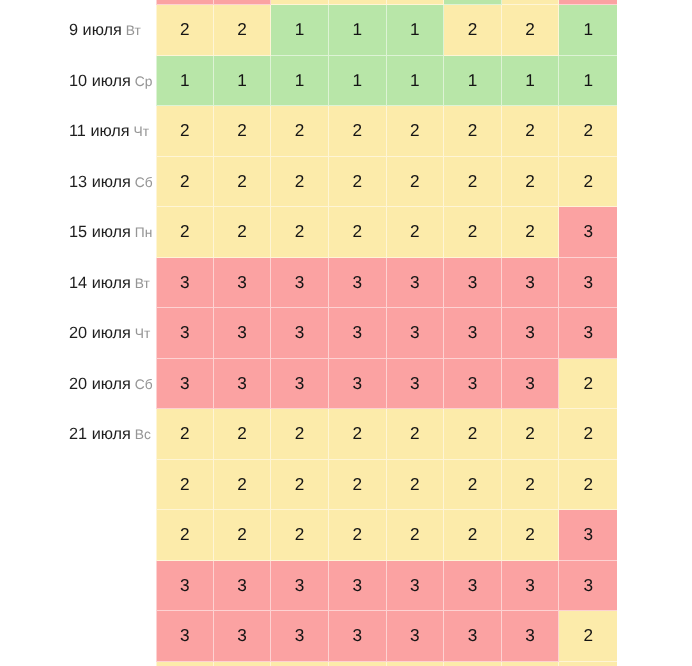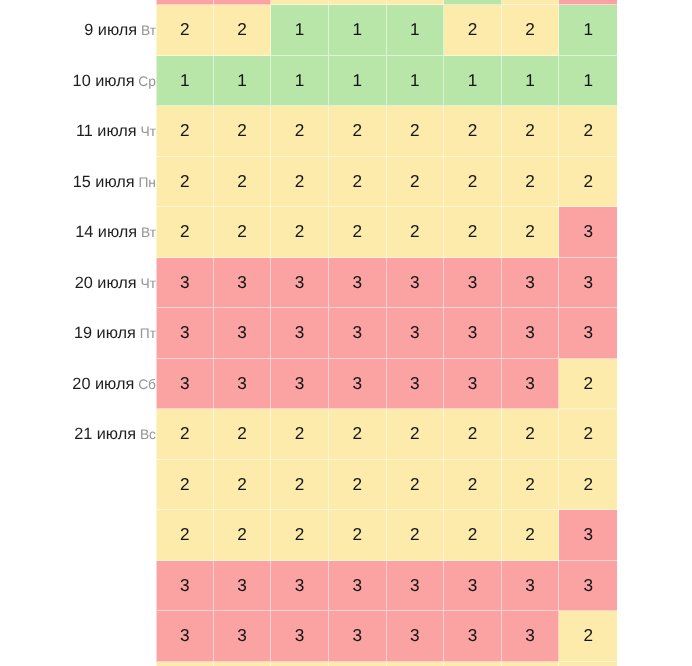--- a/index.html
+++ b/index.html
@@ -24,39 +24,39 @@
         border-bottom:1px solid rgba(255,255,255,.52);}
   .cell:last-child{border-right:0;}
   .cell:first-child{border-left:1px solid rgba(255,255,255,.52);}
   .lv1{background:#b8e6a8;}
   .lv2{background:#fcebaa;}
   .lv3{background:#fba2a2;}
 
   
   #labels{position:absolute;left:0;top:-45.44px;width:156px;}
   .lbl{height:50.52px;line-height:50.52px;white-space:nowrap;
-       padding-left:35px;box-sizing:border-box;
-       font-size:16.3px;color:#1e1e1e;text-align:right;}
+       padding-left:69px;box-sizing:border-box;
+       font-size:16.3px;color:#1e1e1e;}
   .lbl .dow{color:#959595;font-size:13.8px;margin-left:.28em;}
   .lbl.ghost{visibility:hidden;}
 </style>
 </head>
 <body>
 
 <div id="board">
 
   <div id="labels">
     <div class="lbl ghost"></div>
     <div class="lbl"><span class="date">9 июля</span><span class="dow">Вт</span></div>
     <div class="lbl"><span class="date">10 июля</span><span class="dow">Ср</span></div>
     <div class="lbl"><span class="date">11 июля</span><span class="dow">Чт</span></div>
+    <div class="lbl"><span class="date">13 июля</span><span class="dow">Сб</span></div>
     <div class="lbl"><span class="date">15 июля</span><span class="dow">Пн</span></div>
     <div class="lbl"><span class="date">14 июля</span><span class="dow">Вт</span></div>
     <div class="lbl"><span class="date">20 июля</span><span class="dow">Чт</span></div>
-    <div class="lbl"><span class="date">19 июля</span><span class="dow">Пт</span></div>
     <div class="lbl"><span class="date">20 июля</span><span class="dow">Сб</span></div>
     <div class="lbl"><span class="date">21 июля</span><span class="dow">Вс</span></div>
     <div class="lbl ghost"></div>
   </div>
 
   <div id="grid">
     <div class="row">
       <div class="cell lv3">3</div>
       <div class="cell lv3">3</div>
       <div class="cell lv2">2</div>

